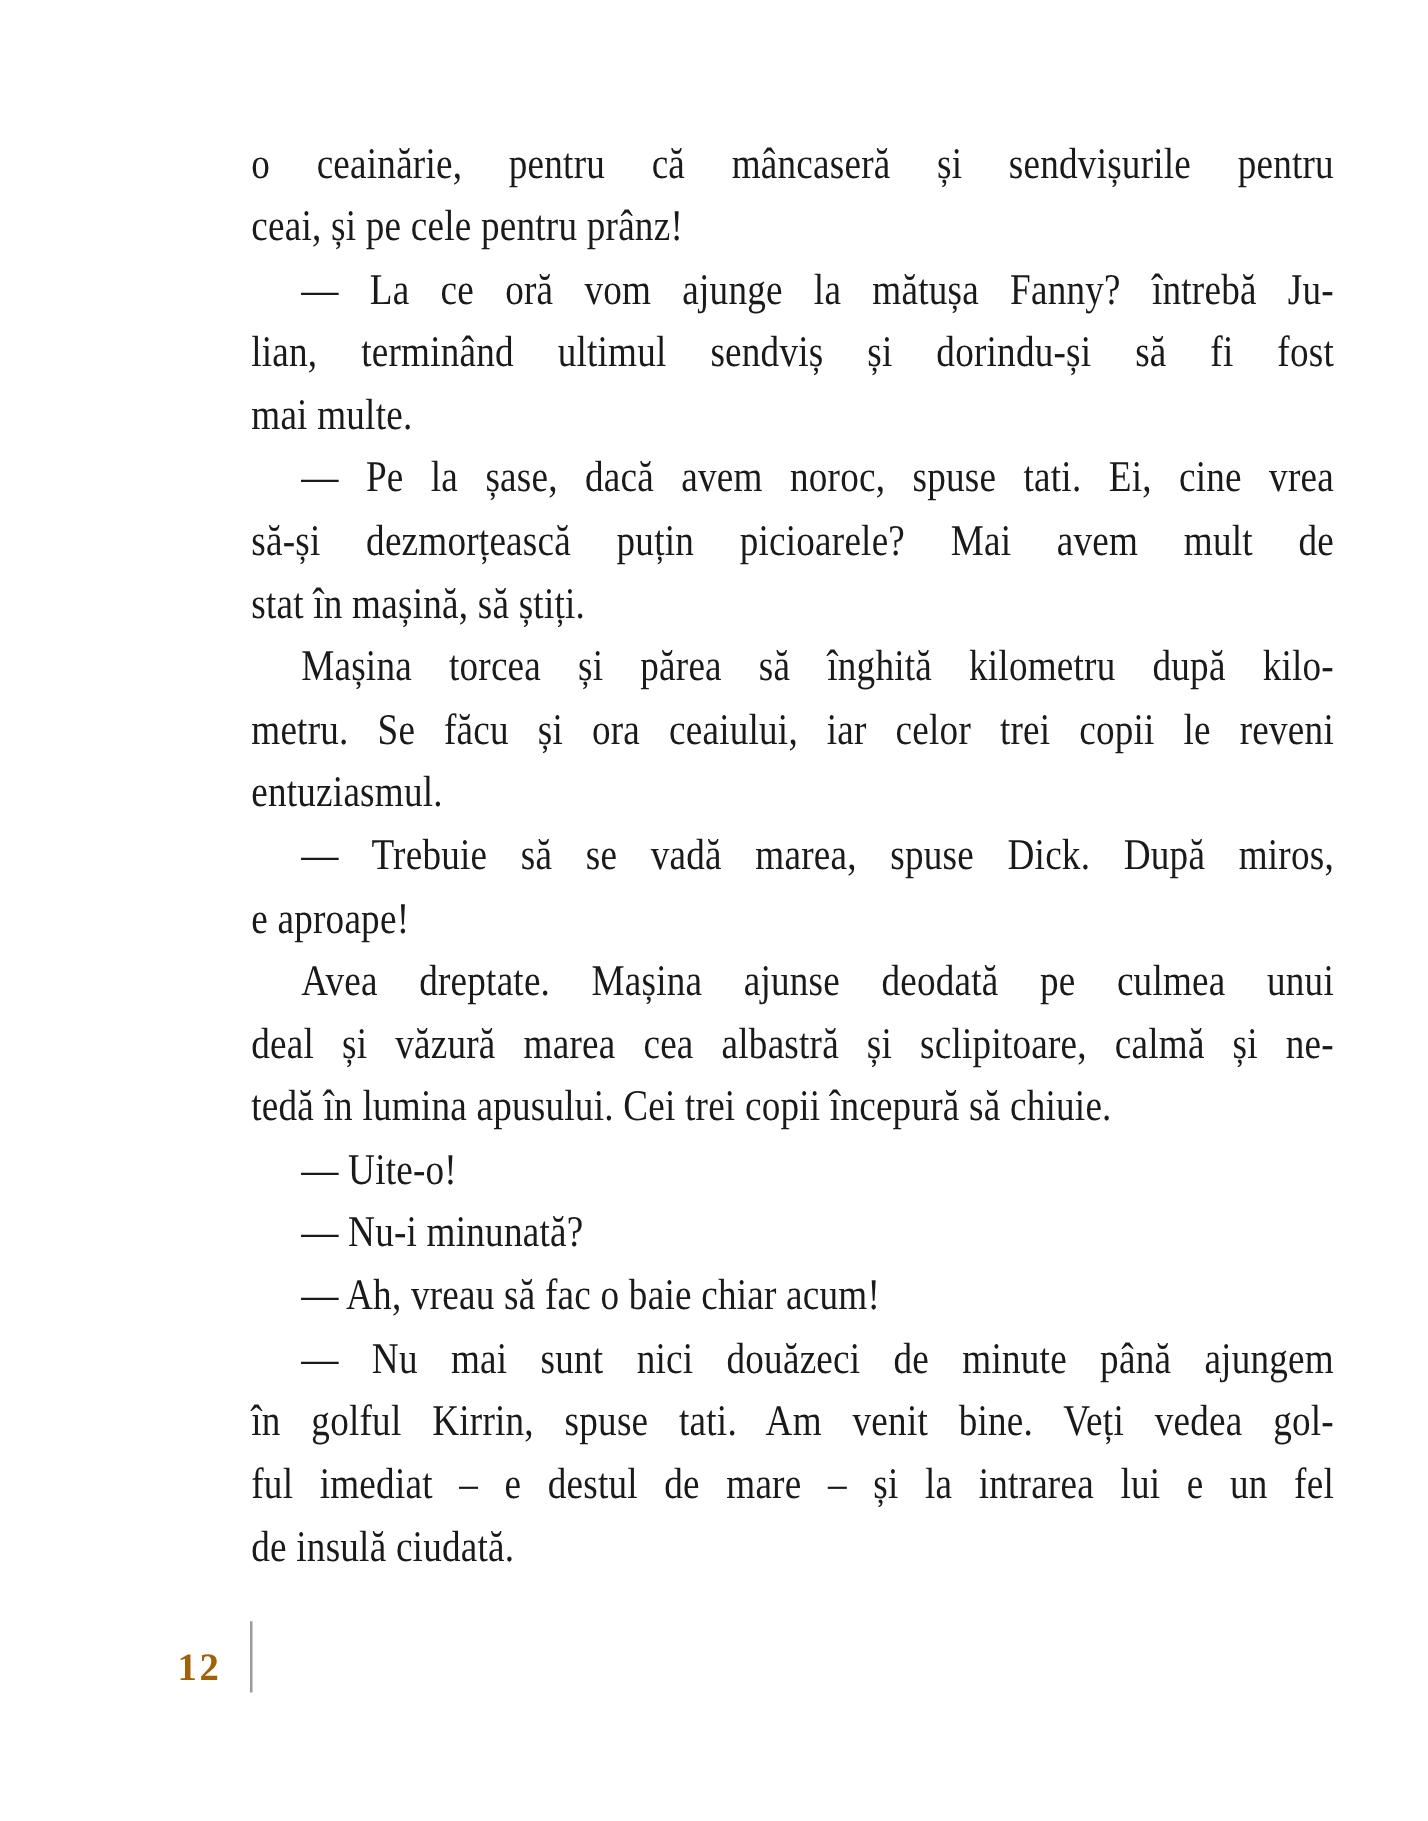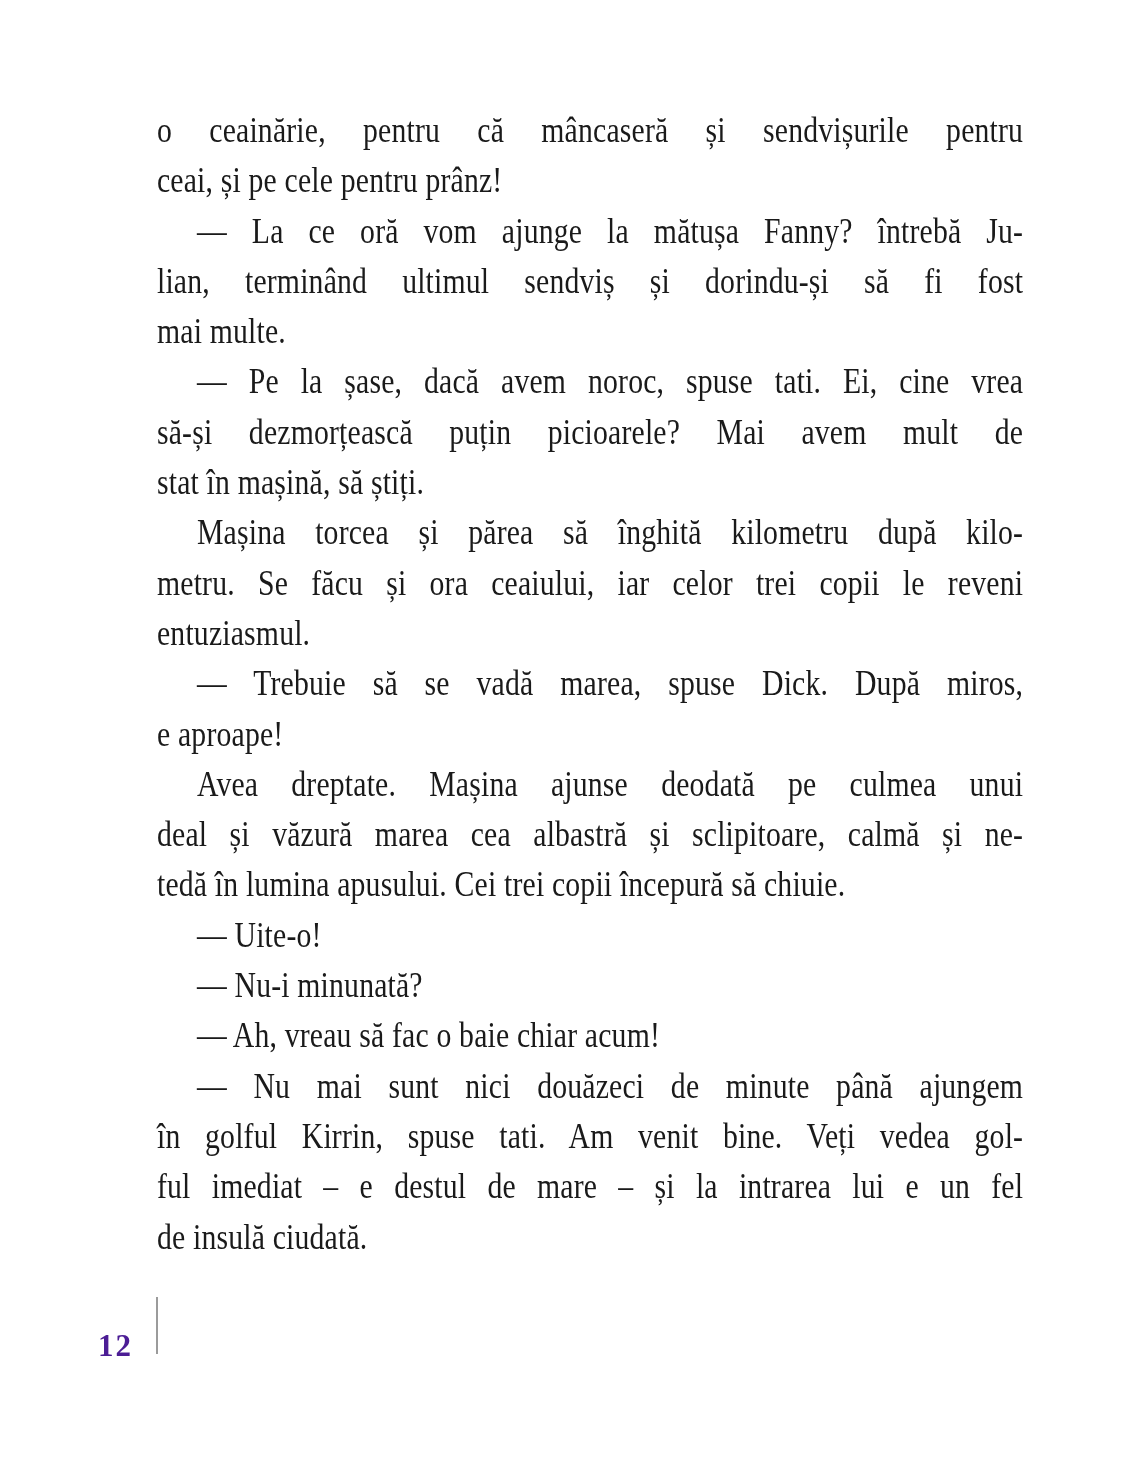--- a/index.html
+++ b/index.html
@@ -11,20 +11,21 @@
     width: 1142px;
     height: 1457px;
     position: relative;
     overflow: hidden;
     font-family: "Liberation Serif", "DejaVu Serif", serif;
   }
   .book-page {
     position: absolute;
     inset: 0;
     background: #ffffff;
+    margin-left: 44px;
   }
   .text-block {
     position: absolute;
     left: 157px;
     top: 106px;
     width: 1019px;
     transform: scaleX(0.85);
     transform-origin: 0 0;
     color: #1a1a1a;
     font-size: 35px;
@@ -52,25 +53,25 @@
   .footer {
     position: absolute;
     left: 0;
     top: 1290px;
     width: 100%;
     height: 70px;
   }
   .page-number {
     position: absolute;
     left: 98px;
-    top: 40px;
+    top: 28px;
     font-size: 31px;
     line-height: 1;
     font-weight: 600;
-    color: #4c1d95;
+    color: #a16207;
     letter-spacing: 2px;
   }
   .footer-rule {
     position: absolute;
     left: 156px;
     top: 7px;
     width: 2px;
     height: 57px;
     background: #9b9b9b;
   }

